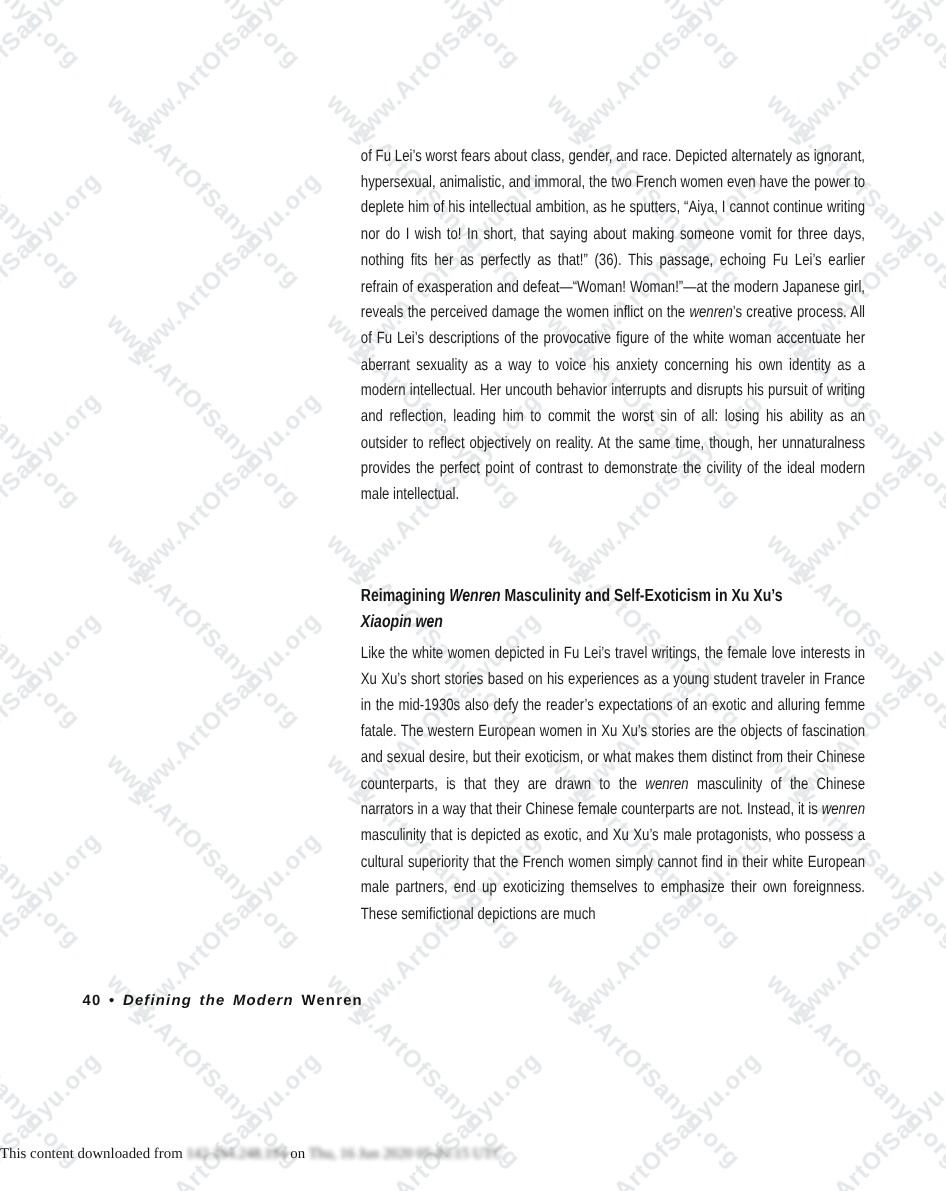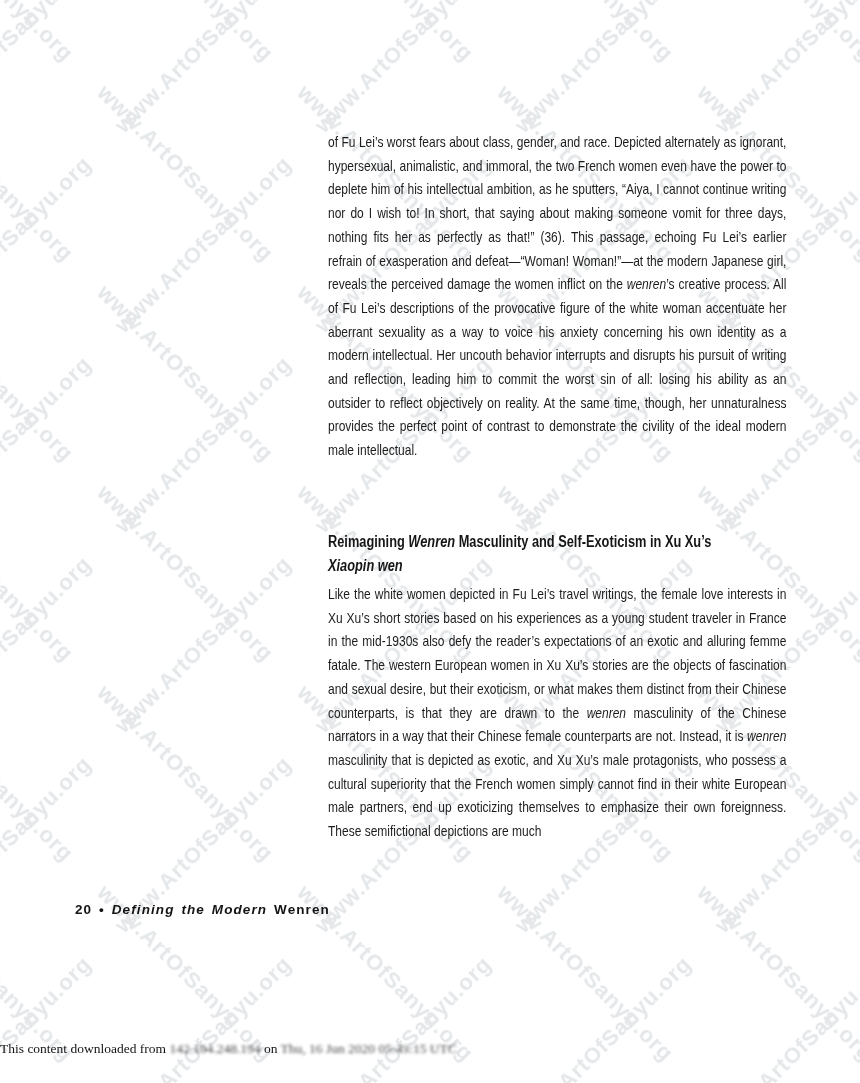--- a/index.html
+++ b/index.html
@@ -154,21 +154,21 @@
       <span class="wm" style="color: rgb(228, 231, 233); left: 710px; top: 1080px; transform: rotate(45deg);">www.ArtOfSanyu.org</span>
     </div>
 
   <div class="scaled bodytext para1"><span>of Fu Lei’s worst fears about class, gender, and race. Depicted alternately as ignorant, hypersexual, animalistic, and immoral, the two French women even have the power to deplete him of his intellectual ambition, as he sputters, “Aiya, I cannot continue writing nor do I wish to! In short, that saying about making someone vomit for three days, nothing fits her as perfectly as that!” (36). This passage, echoing Fu Lei’s earlier refrain of exasperation and defeat—“Woman! Woman!”—at the modern Japanese girl, reveals the perceived damage the women inflict on the </span><em>wenren</em><span>’s creative process. All of Fu Lei’s descriptions of the provocative figure of the white woman accentuate her aberrant sexuality as a way to voice his anxiety concerning his own identity as a modern intellectual. Her uncouth behavior interrupts and disrupts his pursuit of writing and reflection, leading him to commit the worst sin of all: losing his ability as an outsider to reflect objectively on reality. At the same time, though, her unnaturalness provides the perfect point of contrast to demonstrate the civility of the ideal modern male intellectual.</span></div>
 
   <h2 class="scaled heading"><span>Reimagining </span><em>Wenren</em><span> Masculinity and Self-Exoticism in Xu Xu’s</span><br><em>Xiaopin wen</em></h2>
 
   <div class="scaled bodytext para2"><span>Like the white women depicted in Fu Lei’s travel writings, the female love interests in Xu Xu’s short stories based on his experiences as a young student traveler in France in the mid-1930s also defy the reader’s expectations of an exotic and alluring femme fatale. The western European women in Xu Xu’s stories are the objects of fascination and sexual desire, but their exoticism, or what makes them distinct from their Chinese counterparts, is that they are drawn to the </span><em>wenren</em><span> masculinity of the Chinese narrators in a way that their Chinese female counterparts are not. Instead, it is </span><em>wenren</em><span> masculinity that is depicted as exotic, and Xu Xu’s male protagonists, who possess a cultural superiority that the French women simply cannot find in their white European male partners, end up exoticizing themselves to emphasize their own foreignness. These semifictional depictions are much</span></div>
 
   <div class="book-footer">
-    <span>20</span>
+    <span>40</span>
     <span>•</span>
     <span class="it">Defining the Modern</span>
     <span>Wenren</span>
   </div>
 
   <div class="jstor">
     <div>
       <span>This content downloaded from</span>
       <span class="redacted">142.104.248.194</span>
       <span>on</span>

